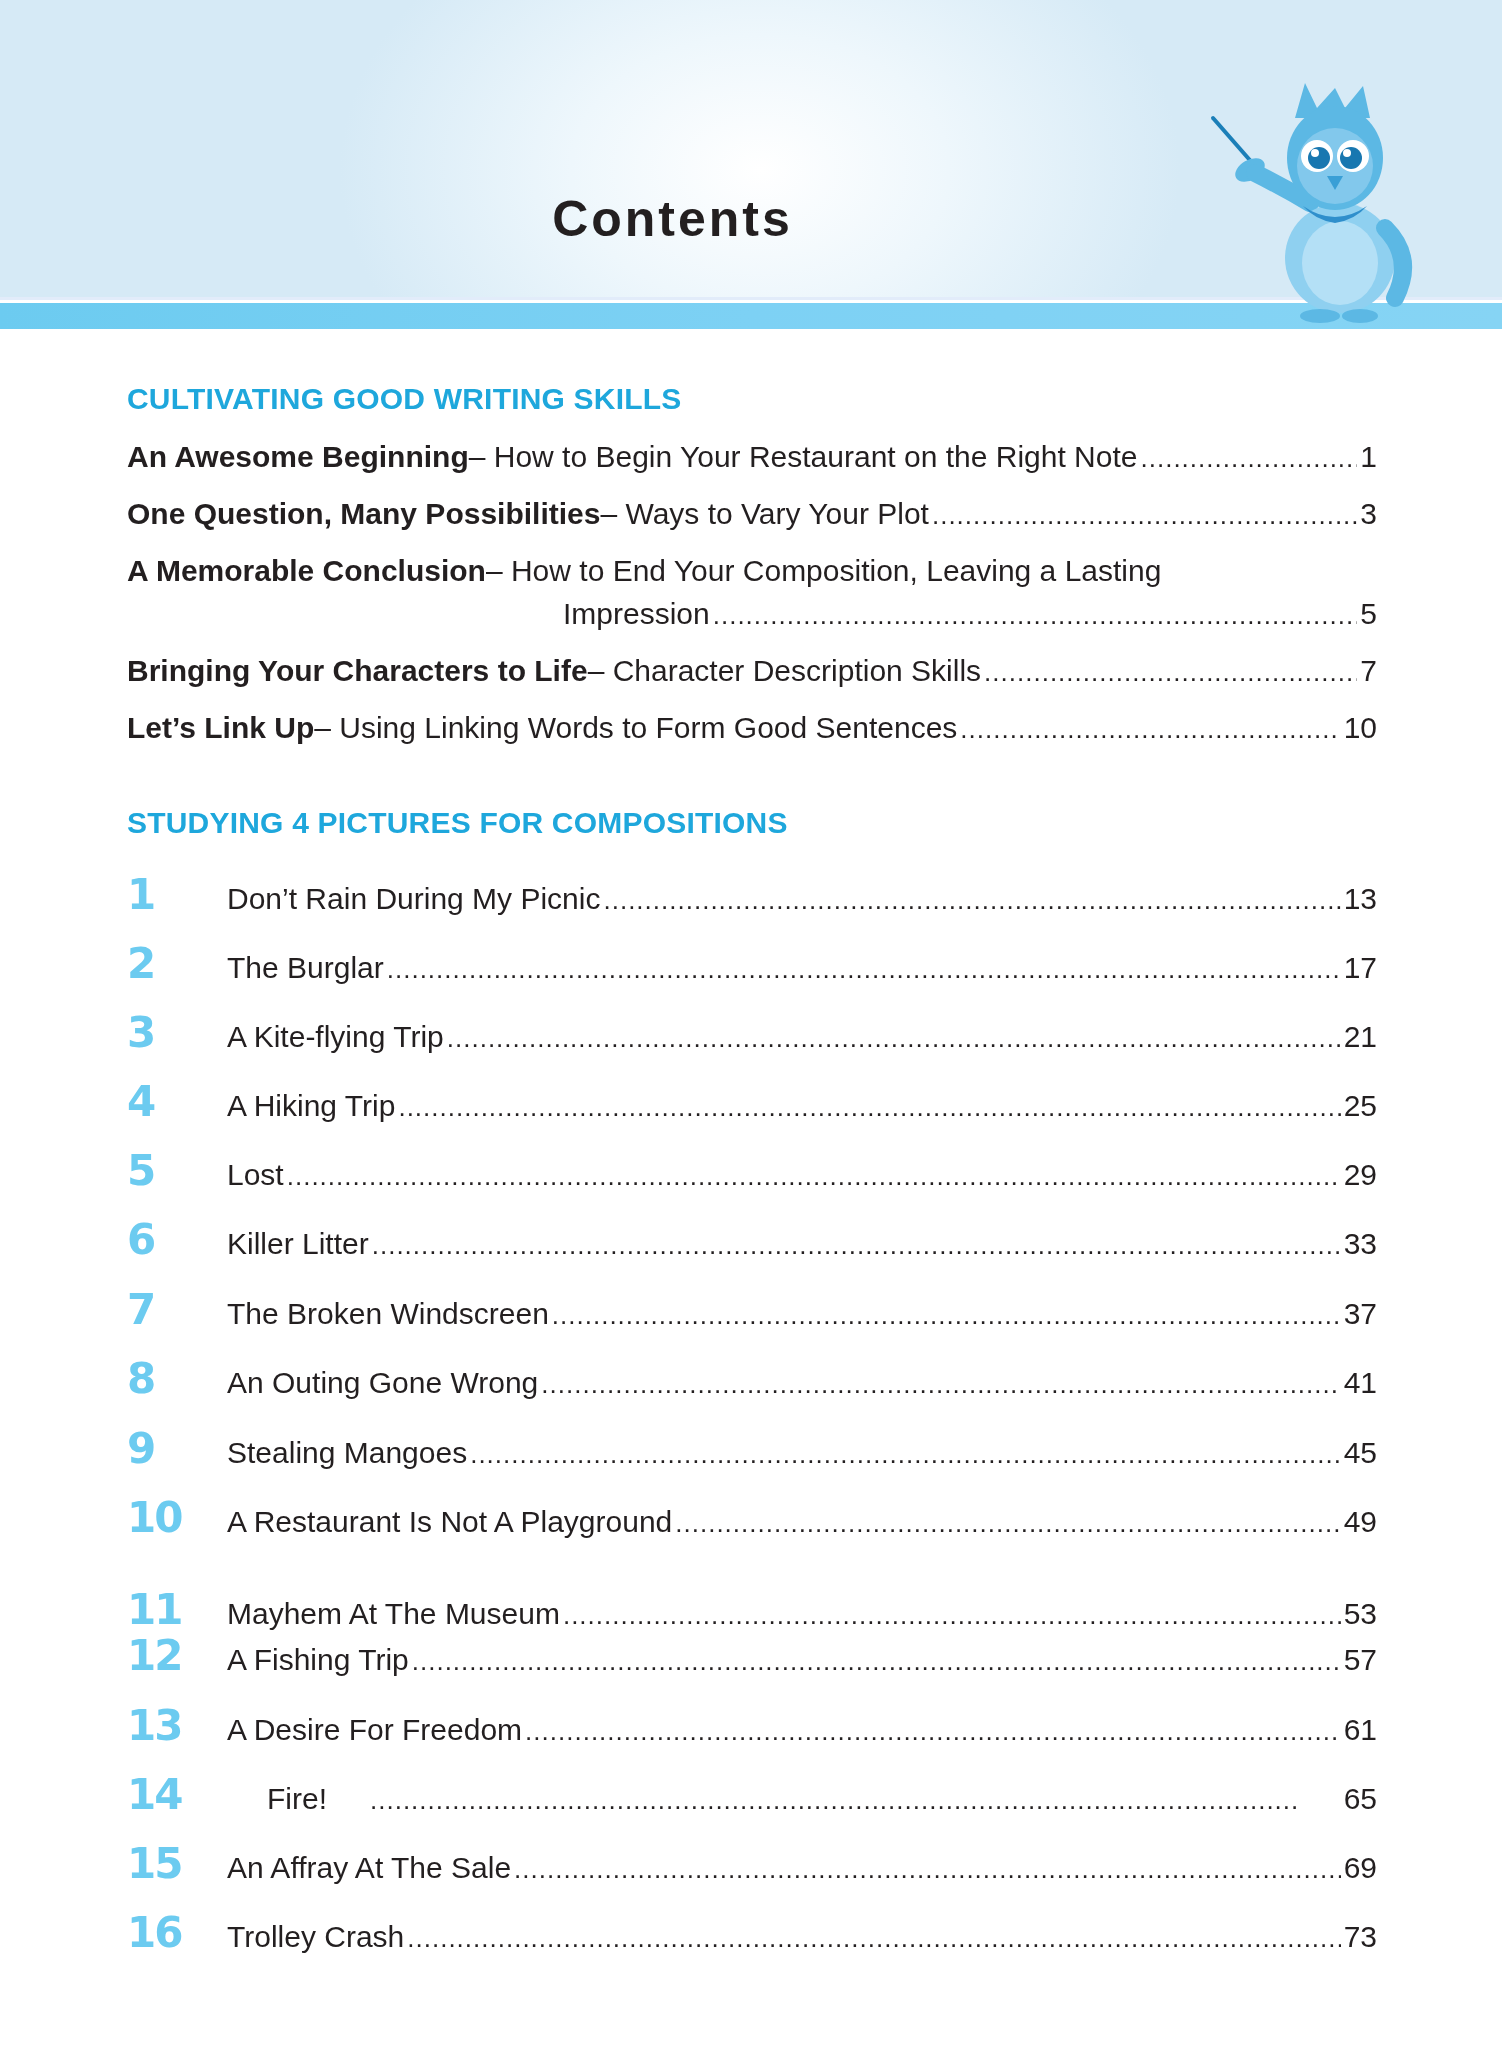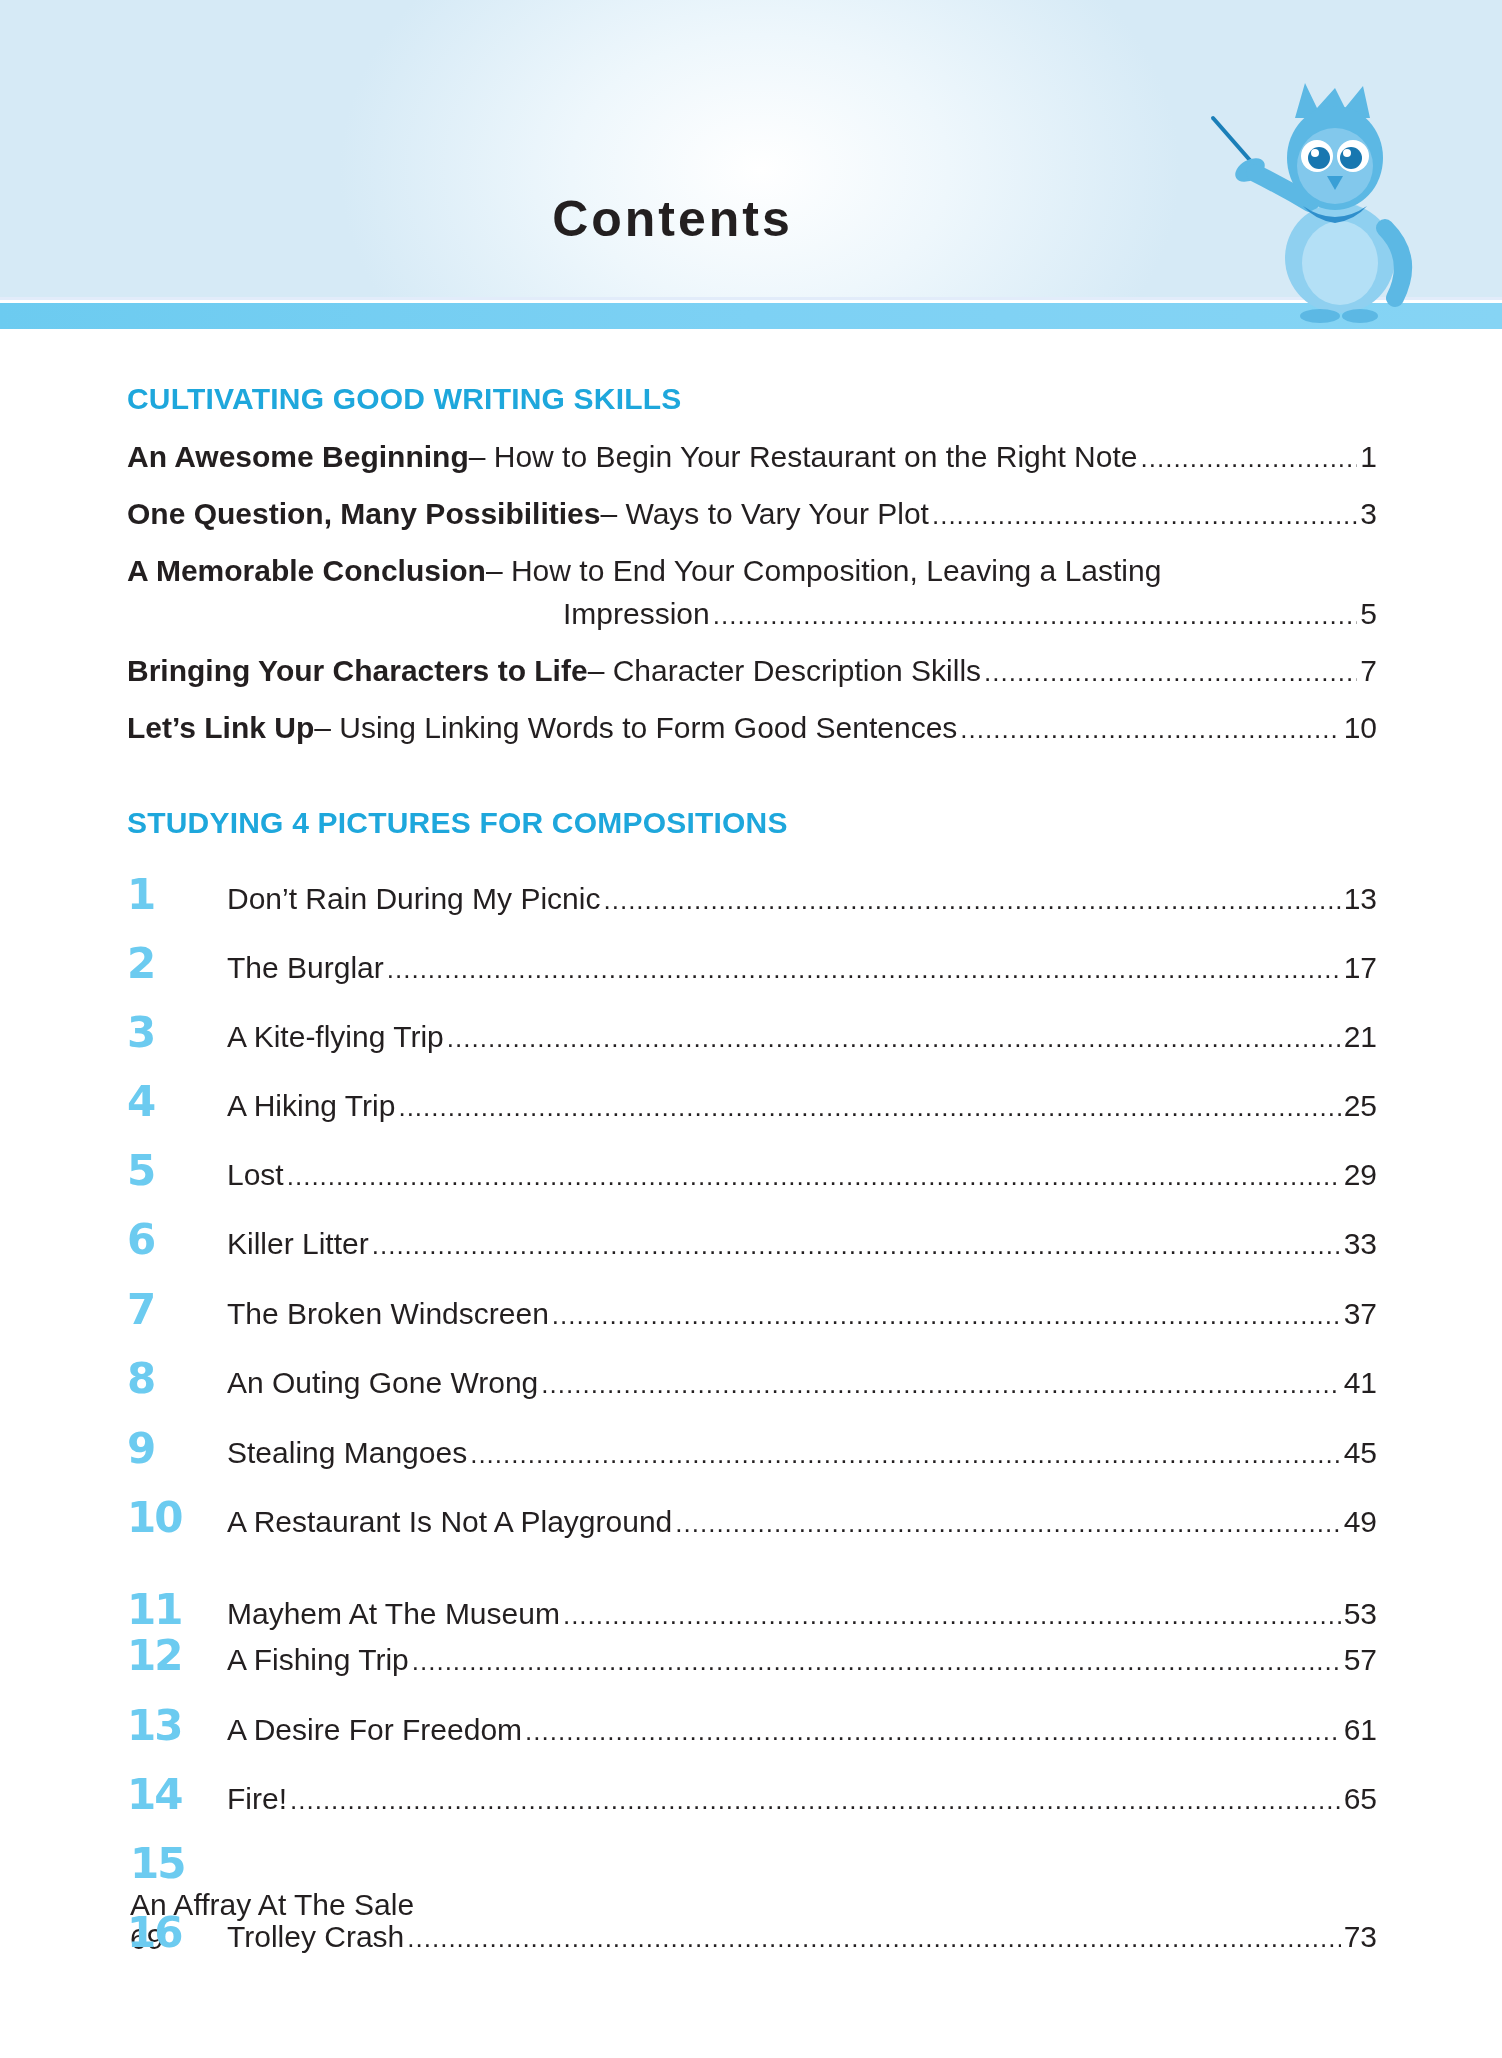--- a/index.html
+++ b/index.html
@@ -210,27 +210,27 @@
   <span class="title">A Fishing Trip</span>
   <span class="leader"></span>
   <span class="page">57</span>
 </div>
 <div class="num-row" style="top:1701px;">
   <span class="num">13</span>
   <span class="title">A Desire For Freedom</span>
   <span class="leader"></span>
   <span class="page">61</span>
 </div>
-<div class="num-row" style="top:1770px;">
+<div class="num-row" style="top:1770px;gap:40px;">
   <span class="num">14</span>
   <span class="title">Fire!</span>
   <span class="leader"></span>
   <span class="page">65</span>
 </div>
-<div class="num-row" style="top:1839px;flex-direction:column;">
+<div class="num-row" style="top:1839px;">
   <span class="num">15</span>
   <span class="title">An Affray At The Sale</span>
   <span class="leader"></span>
   <span class="page">69</span>
 </div>
 <div class="num-row" style="top:1908px;">
   <span class="num">16</span>
   <span class="title">Trolley Crash</span>
   <span class="leader"></span>
   <span class="page">73</span>

